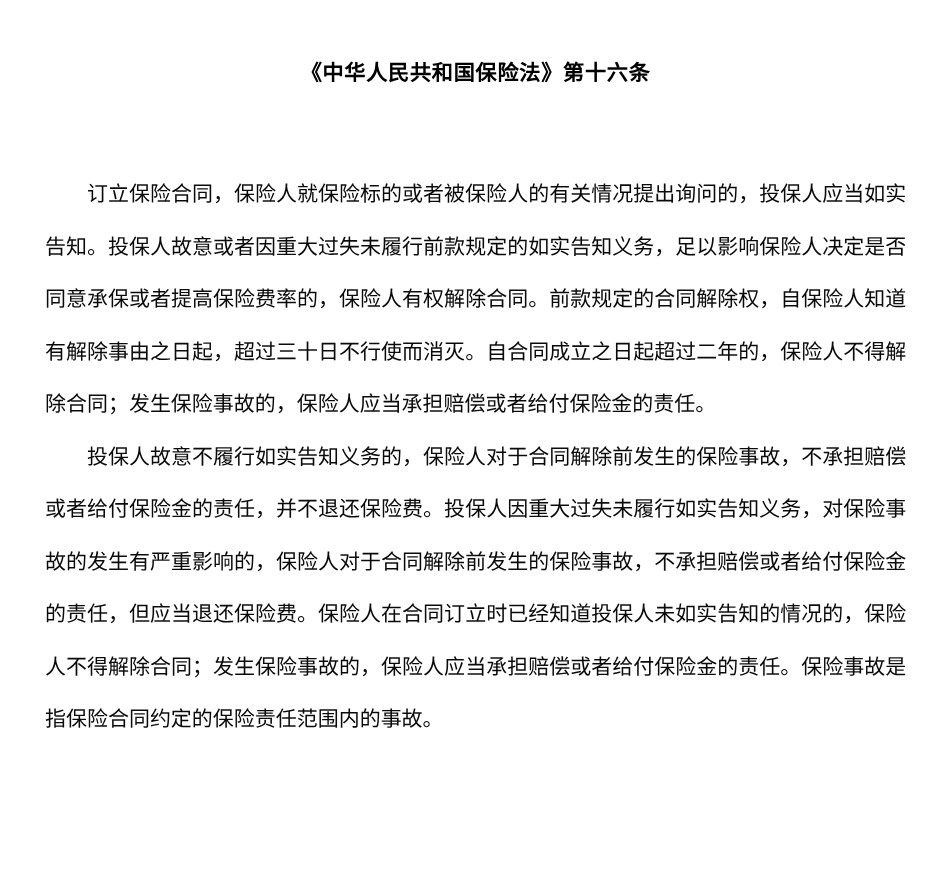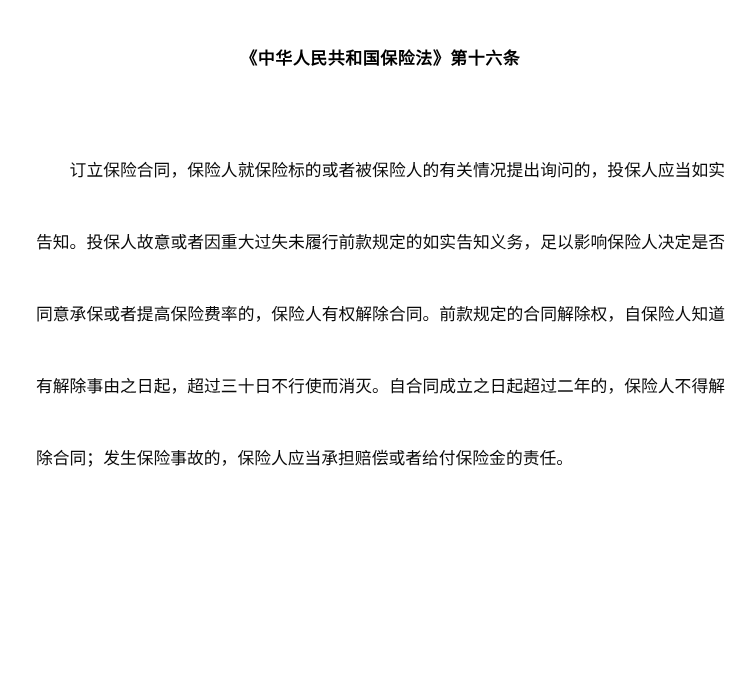--- a/index.html
+++ b/index.html
@@ -28,29 +28,30 @@
     line-height: 26px;
     text-align: center;
     letter-spacing: 0.5px;
   }
   .content {
     margin-top: 63px;
   }
   .content p {
     margin: 0;
     font-size: 16.8px;
-    line-height: 72px;
+    line-height: 42px;
     text-align: justify;
     text-justify: inter-ideograph;
     text-indent: 2em;
     word-break: break-all;
     color: #0a0a0a;
   }
 </style>
 </head>
 <body>
 
 <div class="page">
   <h1 class="doc-title">《中华人民共和国保险法》第十六条</h1>
   <div class="content">
     <p>订立保险合同，保险人就保险标的或者被保险人的有关情况提出询问的，投保人应当如实告知。投保人故意或者因重大过失未履行前款规定的如实告知义务，足以影响保险人决定是否同意承保或者提高保险费率的，保险人有权解除合同。前款规定的合同解除权，自保险人知道有解除事由之日起，超过三十日不行使而消灭。自合同成立之日起超过二年的，保险人不得解除合同；发生保险事故的，保险人应当承担赔偿或者给付保险金的责任。</p>
+    <p>投保人故意不履行如实告知义务的，保险人对于合同解除前发生的保险事故，不承担赔偿或者给付保险金的责任，并不退还保险费。投保人因重大过失未履行如实告知义务，对保险事故的发生有严重影响的，保险人对于合同解除前发生的保险事故，不承担赔偿或者给付保险金的责任，但应当退还保险费。保险人在合同订立时已经知道投保人未如实告知的情况的，保险人不得解除合同；发生保险事故的，保险人应当承担赔偿或者给付保险金的责任。保险事故是指保险合同约定的保险责任范围内的事故。</p>
   </div>
 </div>
 
 </body></html>

